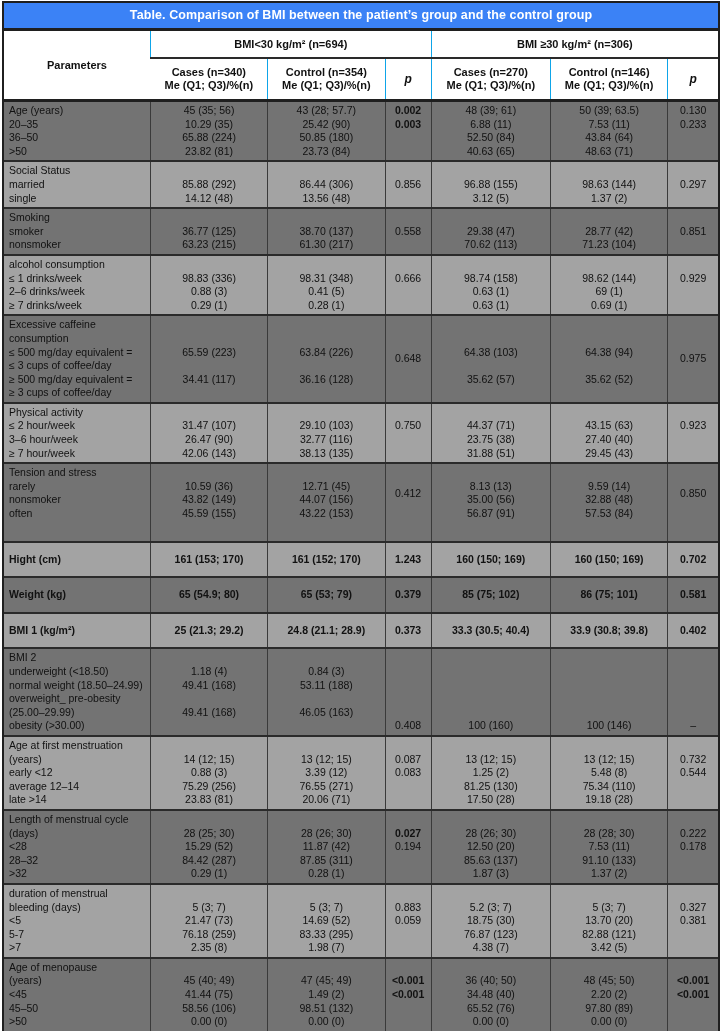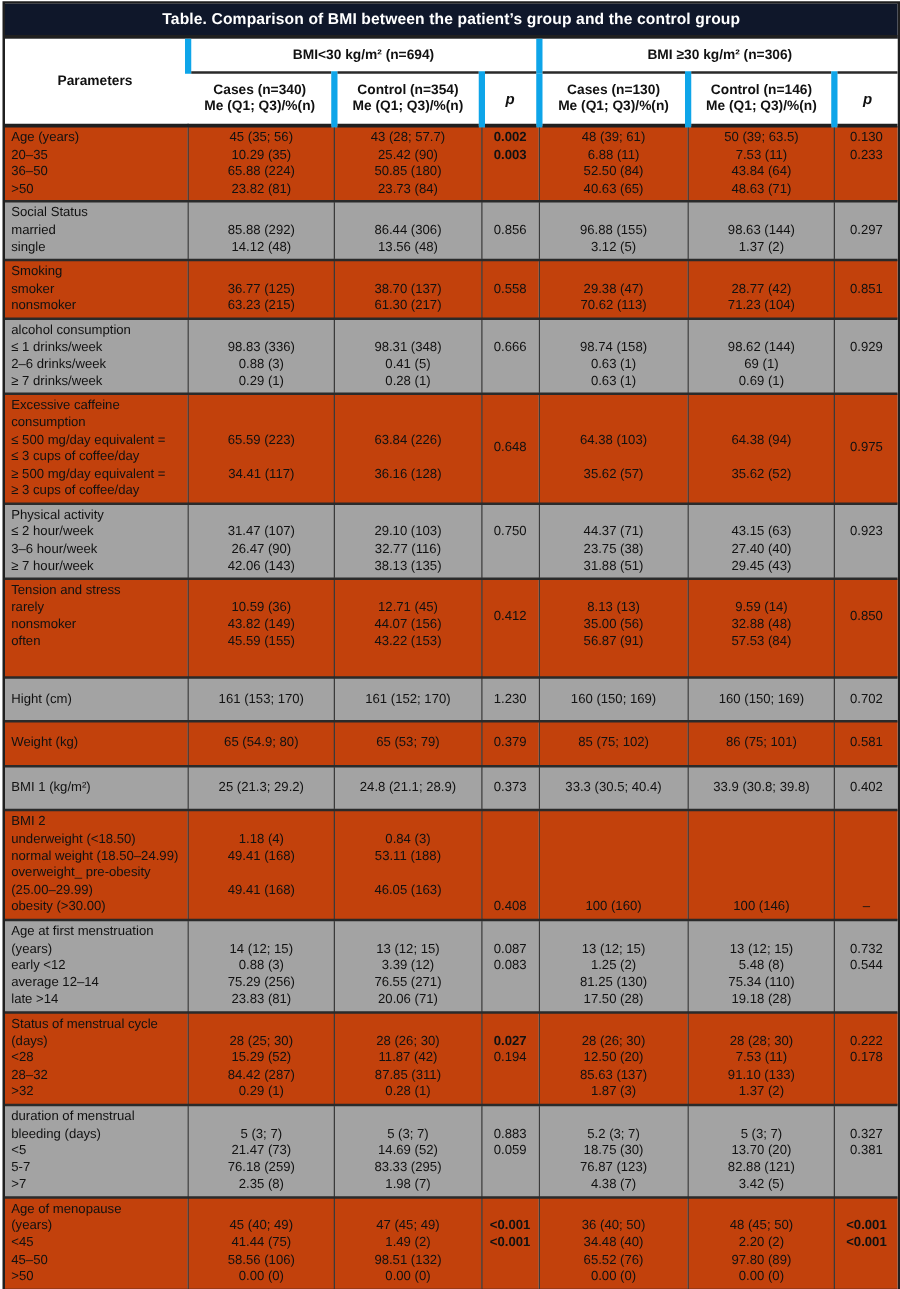--- a/index.html
+++ b/index.html
@@ -1,54 +1,54 @@
 <!DOCTYPE html>
 <html><head>
 <meta charset="utf-8">
 <style>
   html,body{margin:0;padding:0;background:#fff;}
   body{font-family:"Liberation Sans","DejaVu Sans",sans-serif;color:#111;}
   .page{width:714px;margin:1px 2px;border:2px solid #1f1f1f;background:#fff;}
   .title-bar{
-    background:#0f172a;color:#fff;font-weight:bold;font-size:12.5px;
+    background:#3b82f6;color:#fff;font-weight:bold;font-size:12.5px;
     text-align:center;height:25px;line-height:25px;border-bottom:3px solid #1f1f1f;
     letter-spacing:.1px;
   }
   table{border-collapse:collapse;table-layout:fixed;width:100%;}
   col.c-label{width:146px;}
   col.c-v1,col.c-v2{width:117px;}
   col.c-p1{width:46px;}
   col.c-v3{width:119px;}
   col.c-v4{width:117px;}
   col.c-p2{width:50px;}
   thead th{
     background:#fff;font-size:11px;font-weight:bold;text-align:center;
-    vertical-align:middle;padding:2px 2px;border-left:5px solid #0ea5e9;
+    vertical-align:middle;padding:2px 2px;border-left:1px solid #0ea5e9;
   }
   thead th:first-child{border-left:none;}
   thead tr.tier1 th{height:22px;}
   thead tr.tier1 th.grp{border-bottom:2px solid #2a2a2a;}
   thead tr.tier2 th{height:36px;}
   thead{border-bottom:3px solid #1f1f1f;}
   th.p-head{font-style:italic;font-size:12px;}
   .hline{line-height:13px;}
   tbody td{
     border-left:1px solid #3a3a3a;vertical-align:top;
     padding:2px 3px;font-size:10.5px;
   }
   tbody td:first-child{border-left:none;}
   tbody tr.group{border-top:2px solid #2a2a2a;}
   tbody tr.group:first-child{border-top:none;}
-  tr.pink td{background:#c2410c;}
+  tr.pink td{background:#737373;}
   tr.white td{background:#a3a3a3;}
   td.col-label{text-align:left;padding-left:5px;}
   td.col-c1,td.col-c2,td.col-c3,td.col-c4,td.col-p1,td.col-p2{text-align:center;}
   .ln{height:13.6px;line-height:13.6px;white-space:nowrap;overflow:visible;}
   .ln.b{font-weight:bold;}
-  tr.tall td{padding-top:10px;padding-bottom:10px;}
+  tr.tall td{padding-top:10px;padding-bottom:10px;font-weight:bold;}
   tr.padb td{padding-bottom:20px;}
   td.pcenter{vertical-align:middle;}
 </style>
 </head>
 <body>
 
 <div class="page">
   <div class="title-bar">Table. Comparison of BMI between the patient’s group and the control group</div>
   <table>
     <colgroup>
@@ -70,21 +70,21 @@
         <th>
           <div class="hline">Cases (n=340)</div>
           <div class="hline">Me (Q1; Q3)/%(n)</div>
         </th>
         <th>
           <div class="hline">Control (n=354)</div>
           <div class="hline">Me (Q1; Q3)/%(n)</div>
         </th>
         <th class="p-head">p</th>
         <th>
-          <div class="hline">Cases (n=130)</div>
+          <div class="hline">Cases (n=270)</div>
           <div class="hline">Me (Q1; Q3)/%(n)</div>
         </th>
         <th>
           <div class="hline">Control (n=146)</div>
           <div class="hline">Me (Q1; Q3)/%(n)</div>
         </th>
         <th class="p-head">p</th>
       </tr>
     </thead>
     <tbody>
@@ -384,21 +384,21 @@
           <td class="col-label">
             <div class="ln">Hight (cm)</div>
           </td>
           <td class="col-c1">
             <div class="ln">161 (153; 170)</div>
           </td>
           <td class="col-c2">
             <div class="ln">161 (152; 170)</div>
           </td>
           <td class="col-p1">
-            <div class="ln">1.230</div>
+            <div class="ln">1.243</div>
           </td>
           <td class="col-c3">
             <div class="ln">160 (150; 169)</div>
           </td>
           <td class="col-c4">
             <div class="ln">160 (150; 169)</div>
           </td>
           <td class="col-p2">
             <div class="ln">0.702</div>
           </td>
@@ -553,21 +553,21 @@
           <td class="col-p2">
             <div class="ln">&nbsp;</div>
             <div class="ln">0.732</div>
             <div class="ln">0.544</div>
             <div class="ln">&nbsp;</div>
             <div class="ln">&nbsp;</div>
           </td>
         </tr>
         <tr class="group pink">
           <td class="col-label">
-            <div class="ln">Status of menstrual cycle</div>
+            <div class="ln">Length of menstrual cycle</div>
             <div class="ln">(days)</div>
             <div class="ln">&lt;28</div>
             <div class="ln">28–32</div>
             <div class="ln">&gt;32</div>
           </td>
           <td class="col-c1">
             <div class="ln">&nbsp;</div>
             <div class="ln">28 (25; 30)</div>
             <div class="ln">15.29 (52)</div>
             <div class="ln">84.42 (287)</div>

